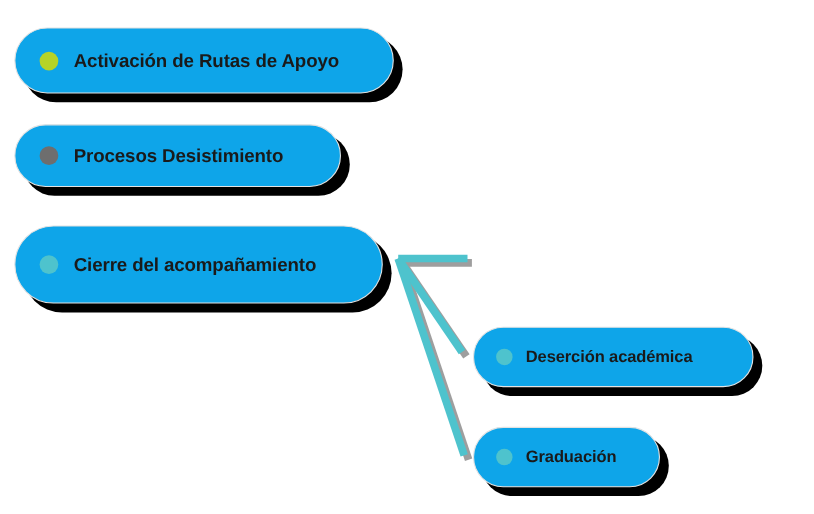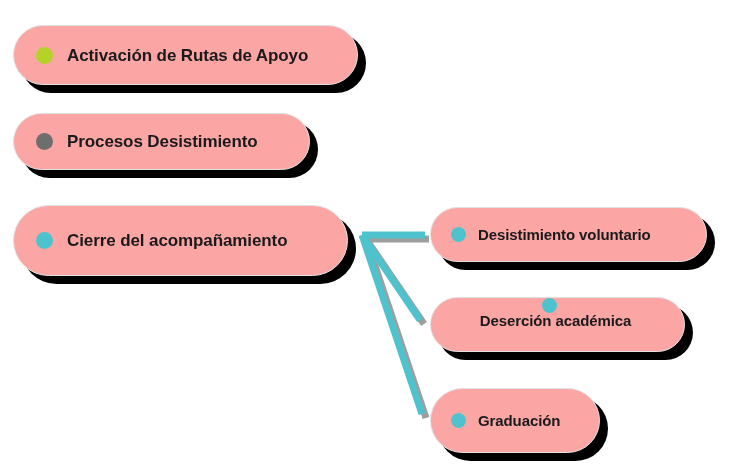--- a/index.html
+++ b/index.html
@@ -24,21 +24,21 @@
     top: 0;
     width: 740px;
     height: 467px;
     pointer-events: none;
   }
   .node {
     position: absolute;
     box-sizing: border-box;
     display: flex;
     align-items: center;
-    background: #fca5a5;
+    background: #0ea5e9;
     border: 1.5px solid #e2e2e2;
     border-radius: 999px;
     box-shadow: 8px 8px 0 0 #000000;
     padding: 0 26px 0 22px;
     white-space: nowrap;
   }
   .node-bullet {
     width: 17px;
     height: 17px;
     border-radius: 50%;
@@ -83,28 +83,24 @@
   <div class="node node-lg" style="left: 13px; top: 113px; width: 297px; height: 57px;">
     <span class="node-bullet" style="background: rgb(110, 110, 110);"></span>
     <span class="node-label">Procesos Desistimiento</span>
   </div>
 
   <div class="node node-lg" style="left: 13px; top: 205px; width: 335px; height: 71px;">
     <span class="node-bullet" style="background: rgb(78, 195, 205);"></span>
     <span class="node-label">Cierre del acompañamiento</span>
   </div>
 
-  <div class="node node-sm" style="left: 430px; top: 207px; width: 277px; height: 55px;">
-    <span class="node-bullet" style="background: rgb(78, 195, 205);"></span>
-    <span class="node-label">Desistimiento voluntario</span>
-  </div>
 
-  <div class="node node-sm" style="left: 430px; top: 297px; width: 255px; height: 55px; flex-direction: column;">
+  <div class="node node-sm" style="left: 430px; top: 297px; width: 255px; height: 55px;">
     <span class="node-bullet" style="background: rgb(78, 195, 205);"></span>
     <span class="node-label">Deserción académica</span>
   </div>
 
-  <div class="node node-sm" style="left: 430px; top: 388px; width: 170px; height: 65px;">
+  <div class="node node-sm" style="left: 430px; top: 388px; width: 170px; height: 55px;">
     <span class="node-bullet" style="background: rgb(78, 195, 205);"></span>
     <span class="node-label">Graduación</span>
   </div>
 
 </div>
 
 </body></html>

